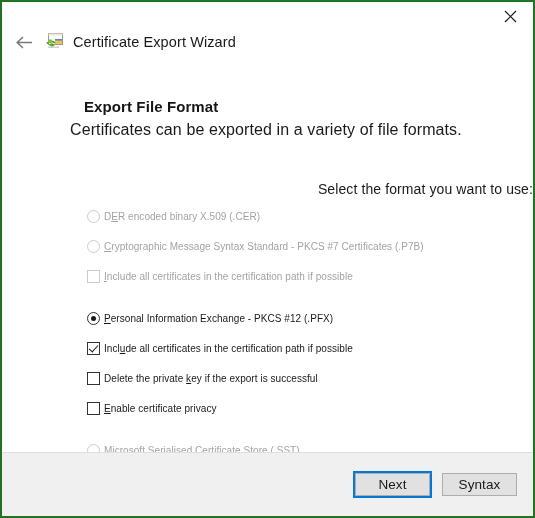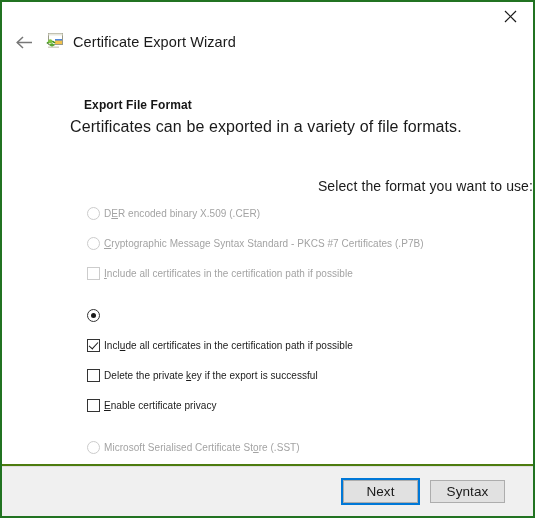--- a/index.html
+++ b/index.html
@@ -79,21 +79,21 @@
     position: relative;
     height: 400px;
     padding: 0;
     background: #ffffff;
   }
 
   .heading-block {
     padding: 34px 0 0 50px;
   }
   .heading-title {
-    font-size: 12px;
+    font-size: 15px;
     font-weight: bold;
     color: #161616;
     margin: 0;
     letter-spacing: .1px;
     padding-left: 32px;
   }
   .heading-sub {
     font-size: 16px;
     color: #1a1a1a;
     margin: 6px 0 0 18px;
@@ -194,27 +194,27 @@
   }
 
   .spacer-lg { height: 12px; }
 
   
   .footer {
     position: absolute;
     left: 0;
     right: 0;
     bottom: 0;
-    height: 50px;
+    height: 64px;
     background: #f0f0f0;
     border-top: 1px solid #dfdfdf;
     display: flex;
     align-items: center;
     justify-content: flex-end;
-    padding-right: 28px;
+    padding-right: 16px;
     box-sizing: border-box;
   }
   .btn {
     height: 23px;
     min-width: 75px;
     padding: 0 10px;
     font-family: "Liberation Sans", sans-serif;
     font-size: 13.5px;
     color: #1a1a1a;
     background: #e1e1e1;
@@ -291,20 +291,21 @@
           <span class="radio disabled"></span>
           <span class="opt-label"><u>C</u>ryptographic Message Syntax Standard - PKCS #7 Certificates (.P7B)</span>
         </div>
         <div class="opt-row indent disabled">
           <span class="checkbox disabled"></span>
           <span class="opt-label"><u>I</u>nclude all certificates in the certification path if possible</span>
         </div>
         <div class="spacer-lg"></div>
         <div class="opt-row">
           <span class="radio checked"></span>
+          <span class="opt-label"><u>P</u>ersonal Information Exchange - PKCS #12 (.PFX)</span>
         </div>
         <div class="opt-row indent">
           <span class="checkbox checked"></span>
           <span class="opt-label">Incl<u>u</u>de all certificates in the certification path if possible</span>
         </div>
         <div class="opt-row indent">
           <span class="checkbox"></span>
           <span class="opt-label">Delete the private <u>k</u>ey if the export is successful</span>
         </div>
         <div class="opt-row indent">

